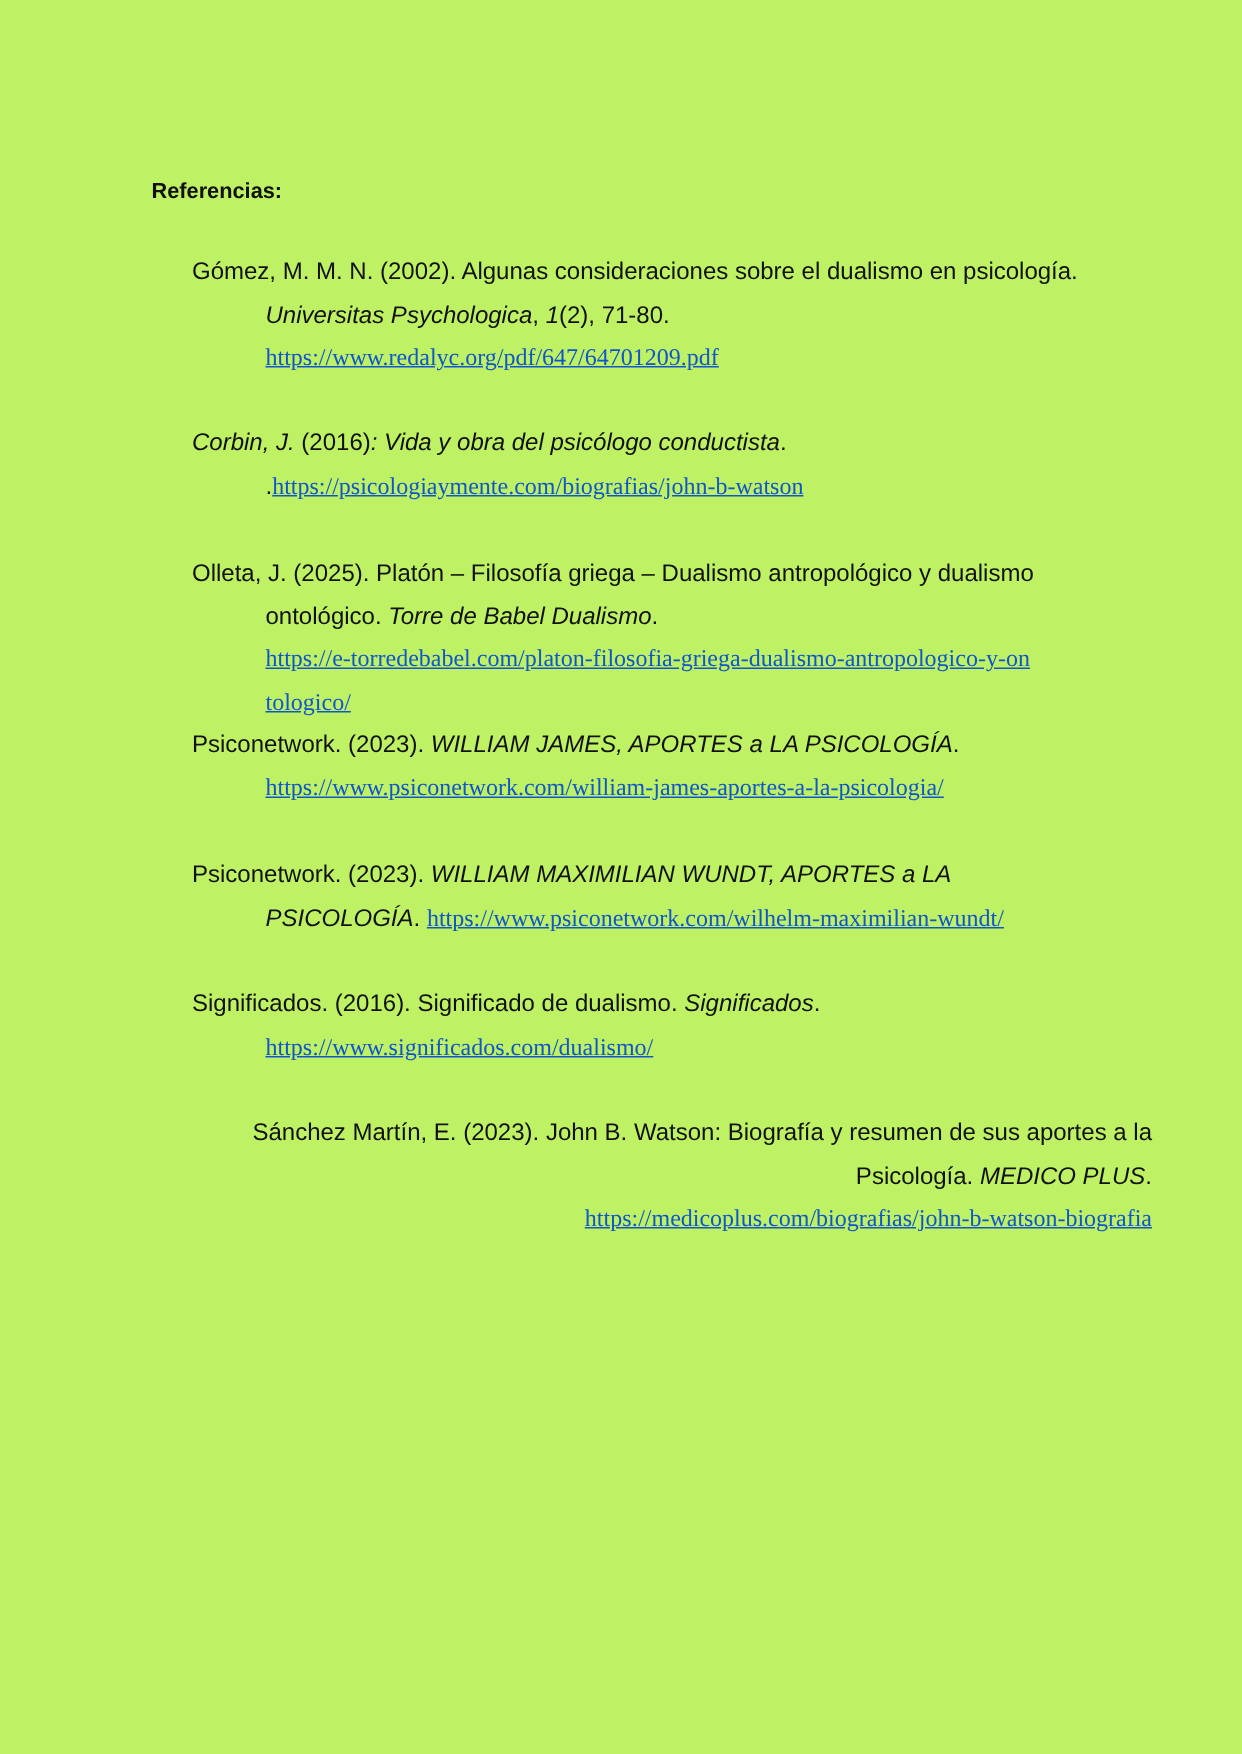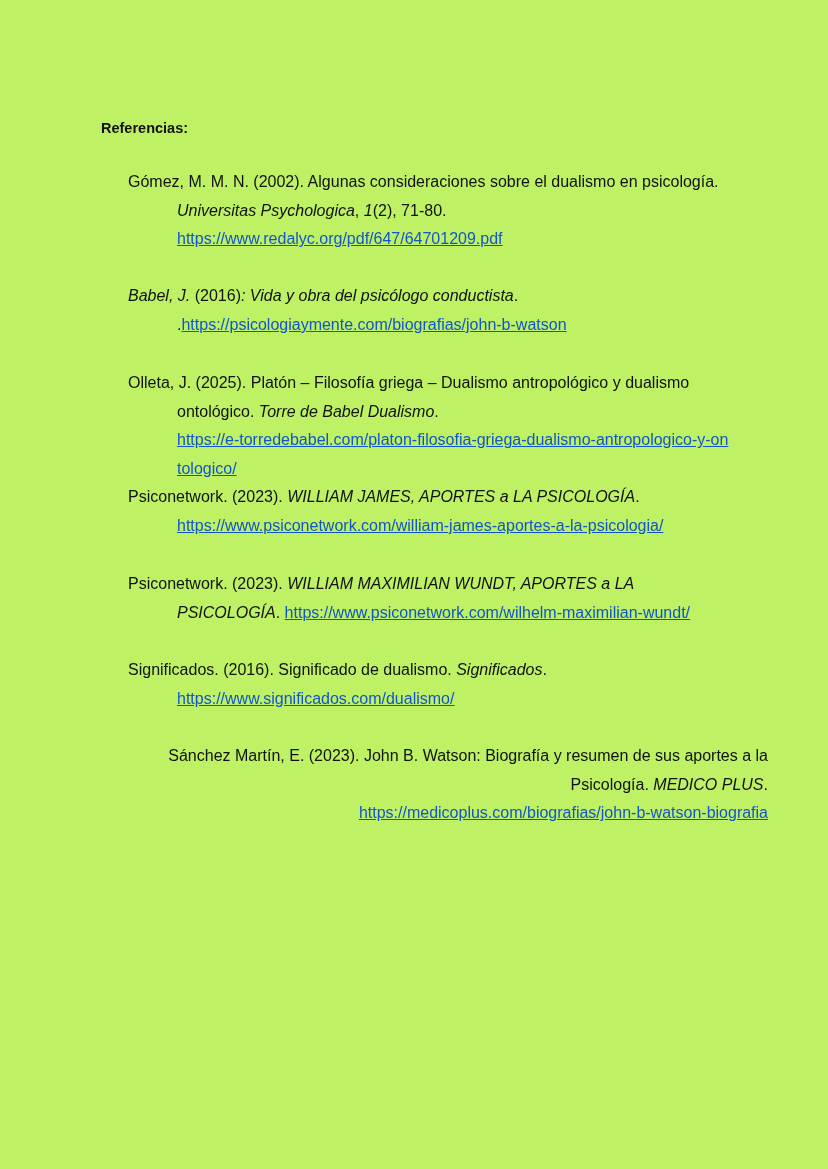--- a/index.html
+++ b/index.html
@@ -3,38 +3,38 @@
 <meta charset="utf-8">
 <style>
   html, body { margin: 0; padding: 0; background: #ffffff; }
   body { width: 828px; height: 1169px; position: relative; overflow: hidden;
          font-family: "Liberation Sans", sans-serif; color: #111111; }
   .page { position: absolute; left: 0; top: 0; width: 828px; height: 1169px; background: #bef264; }
   .heading { position: absolute; left: 101px; top: 120px; font-size: 14.5px; font-weight: bold; margin: 0; }
   .ref { position: absolute; left: 117px; width: 640px; font-size: 16px; line-height: 28.7px; margin: 11px; }
   .ref .ln { display: block; white-space: nowrap; }
   .ref .ind { padding-left: 49px; }
-  a.link { color: #1155cc; text-decoration: underline; }
+  a.link { color: #1155cc; text-decoration: underline; font-family: Liberation Serif, serif; }
   i { font-style: italic; }
 </style>
 </head>
 <body>
 
 <div class="page">
 
   <p class="heading">Referencias:</p>
 
   <div class="ref" style="top:157px;">
     <span class="ln">Gómez, M. M. N. (2002). Algunas consideraciones sobre el dualismo en psicología.</span>
     <span class="ln ind"><i>Universitas Psychologica</i><span>, </span><i>1</i><span>(2), 71-80.</span></span>
     <span class="ln ind"><a class="link">https://www.redalyc.org/pdf/647/64701209.pdf</a></span>
   </div>
 
   <div class="ref" style="top:271px;">
-    <span class="ln"><i>Babel, J.</i><span> (2016)</span><i>: Vida y obra del psicólogo conductista</i><span>.</span></span>
+    <span class="ln"><i>Corbin, J.</i><span> (2016)</span><i>: Vida y obra del psicólogo conductista</i><span>.</span></span>
     <span class="ln ind"><span>.</span><a class="link">https://psicologiaymente.com/biografias/john-b-watson</a></span>
   </div>
 
   <div class="ref" style="top:358px;">
     <span class="ln">Olleta, J. (2025). Platón – Filosofía griega – Dualismo antropológico y dualismo</span>
     <span class="ln ind"><span>ontológico. </span><i>Torre de Babel Dualismo</i><span>.</span></span>
     <span class="ln ind"><a class="link">https://e-torredebabel.com/platon-filosofia-griega-dualismo-antropologico-y-on</a></span>
     <span class="ln ind"><a class="link">tologico/</a></span>
   </div>
 

